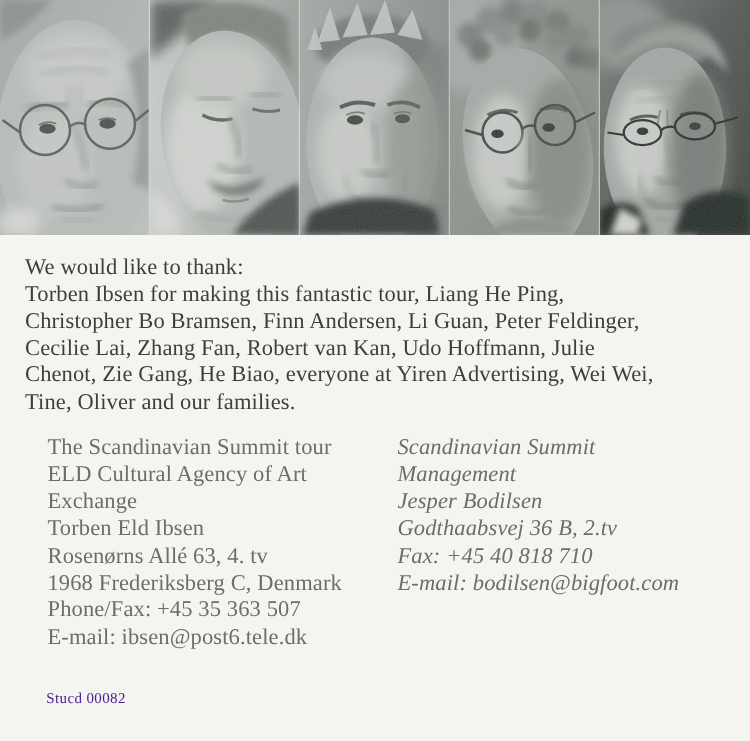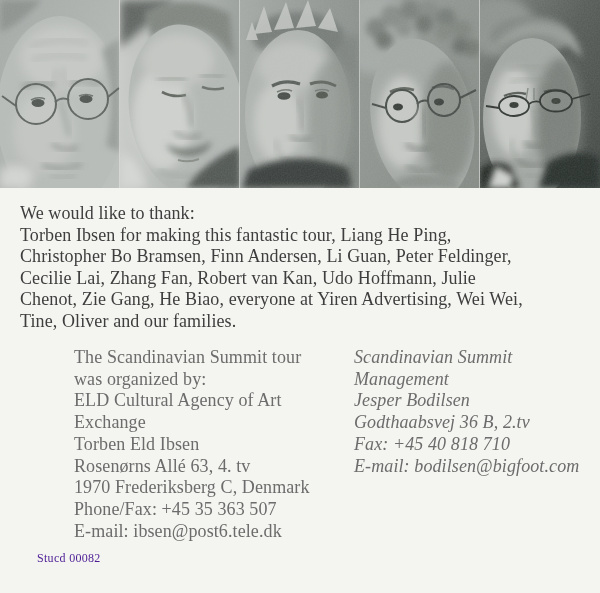--- a/index.html
+++ b/index.html
@@ -4,21 +4,21 @@
 <style>
   html,body{margin:0;padding:0;background:#f4f4f0;}
   .page{position:relative;width:600px;height:593px;background:#f4f4f0;overflow:hidden;
         font-family:"Liberation Serif", serif;}
   .photo-strip{position:absolute;top:0;left:0;width:600px;height:188px;display:flex;background:#9aa09c;}
   .photo{margin:0;width:120px;height:188px;}
   .photo svg{display:block;}
   .grain{position:absolute;top:0;left:0;width:600px;height:188px;pointer-events:none;}
   .thanks{position:absolute;left:20px;top:203px;width:545px;color:#3e3e3e;
           font-size:18px;line-height:21.6px;letter-spacing:0.1px;}
-  .col{position:absolute;top:347px;color:#6c6c6c;font-size:18px;line-height:21.7px;letter-spacing:0.1px;margin-left:36px;}
+  .col{position:absolute;top:347px;color:#6c6c6c;font-size:18px;line-height:21.7px;letter-spacing:0.1px;}
   .col.left{left:38px;width:272px;}
   .col.right{left:318px;width:262px;font-style:italic;}
   .catalog{position:absolute;left:37px;top:551px;font-size:12px;color:#4c1d95;letter-spacing:0.3px;}
   .t-line,.c-line{white-space:nowrap;}
 </style>
 </head>
 <body>
 
 <div class="page">
 
@@ -269,26 +269,25 @@
     <div class="t-line">We would like to thank:</div>
     <div class="t-line">Torben Ibsen for making this fantastic tour, Liang He Ping,</div>
     <div class="t-line">Christopher Bo Bramsen, Finn Andersen, Li Guan, Peter Feldinger,</div>
     <div class="t-line">Cecilie Lai, Zhang Fan, Robert van Kan, Udo Hoffmann, Julie</div>
     <div class="t-line">Chenot, Zie Gang, He Biao, everyone at Yiren Advertising, Wei Wei,</div>
     <div class="t-line">Tine, Oliver and our families.</div>
   </section>
 
   <section class="col left">
     <div class="c-line">The Scandinavian Summit tour</div>
-    <div class="c-line">was organized by:</div>
     <div class="c-line">ELD Cultural Agency of Art</div>
     <div class="c-line">Exchange</div>
     <div class="c-line">Torben Eld Ibsen</div>
     <div class="c-line">Rosenørns Allé 63, 4. tv</div>
-    <div class="c-line">1970 Frederiksberg C, Denmark</div>
+    <div class="c-line">1968 Frederiksberg C, Denmark</div>
     <div class="c-line">Phone/Fax: +45 35 363 507</div>
     <div class="c-line">E-mail: ibsen@post6.tele.dk</div>
   </section>
 
   <section class="col right">
     <div class="c-line">Scandinavian Summit</div>
     <div class="c-line">Management</div>
     <div class="c-line">Jesper Bodilsen</div>
     <div class="c-line">Godthaabsvej 36 B, 2.tv</div>
     <div class="c-line">Fax: +45 40 818 710</div>

